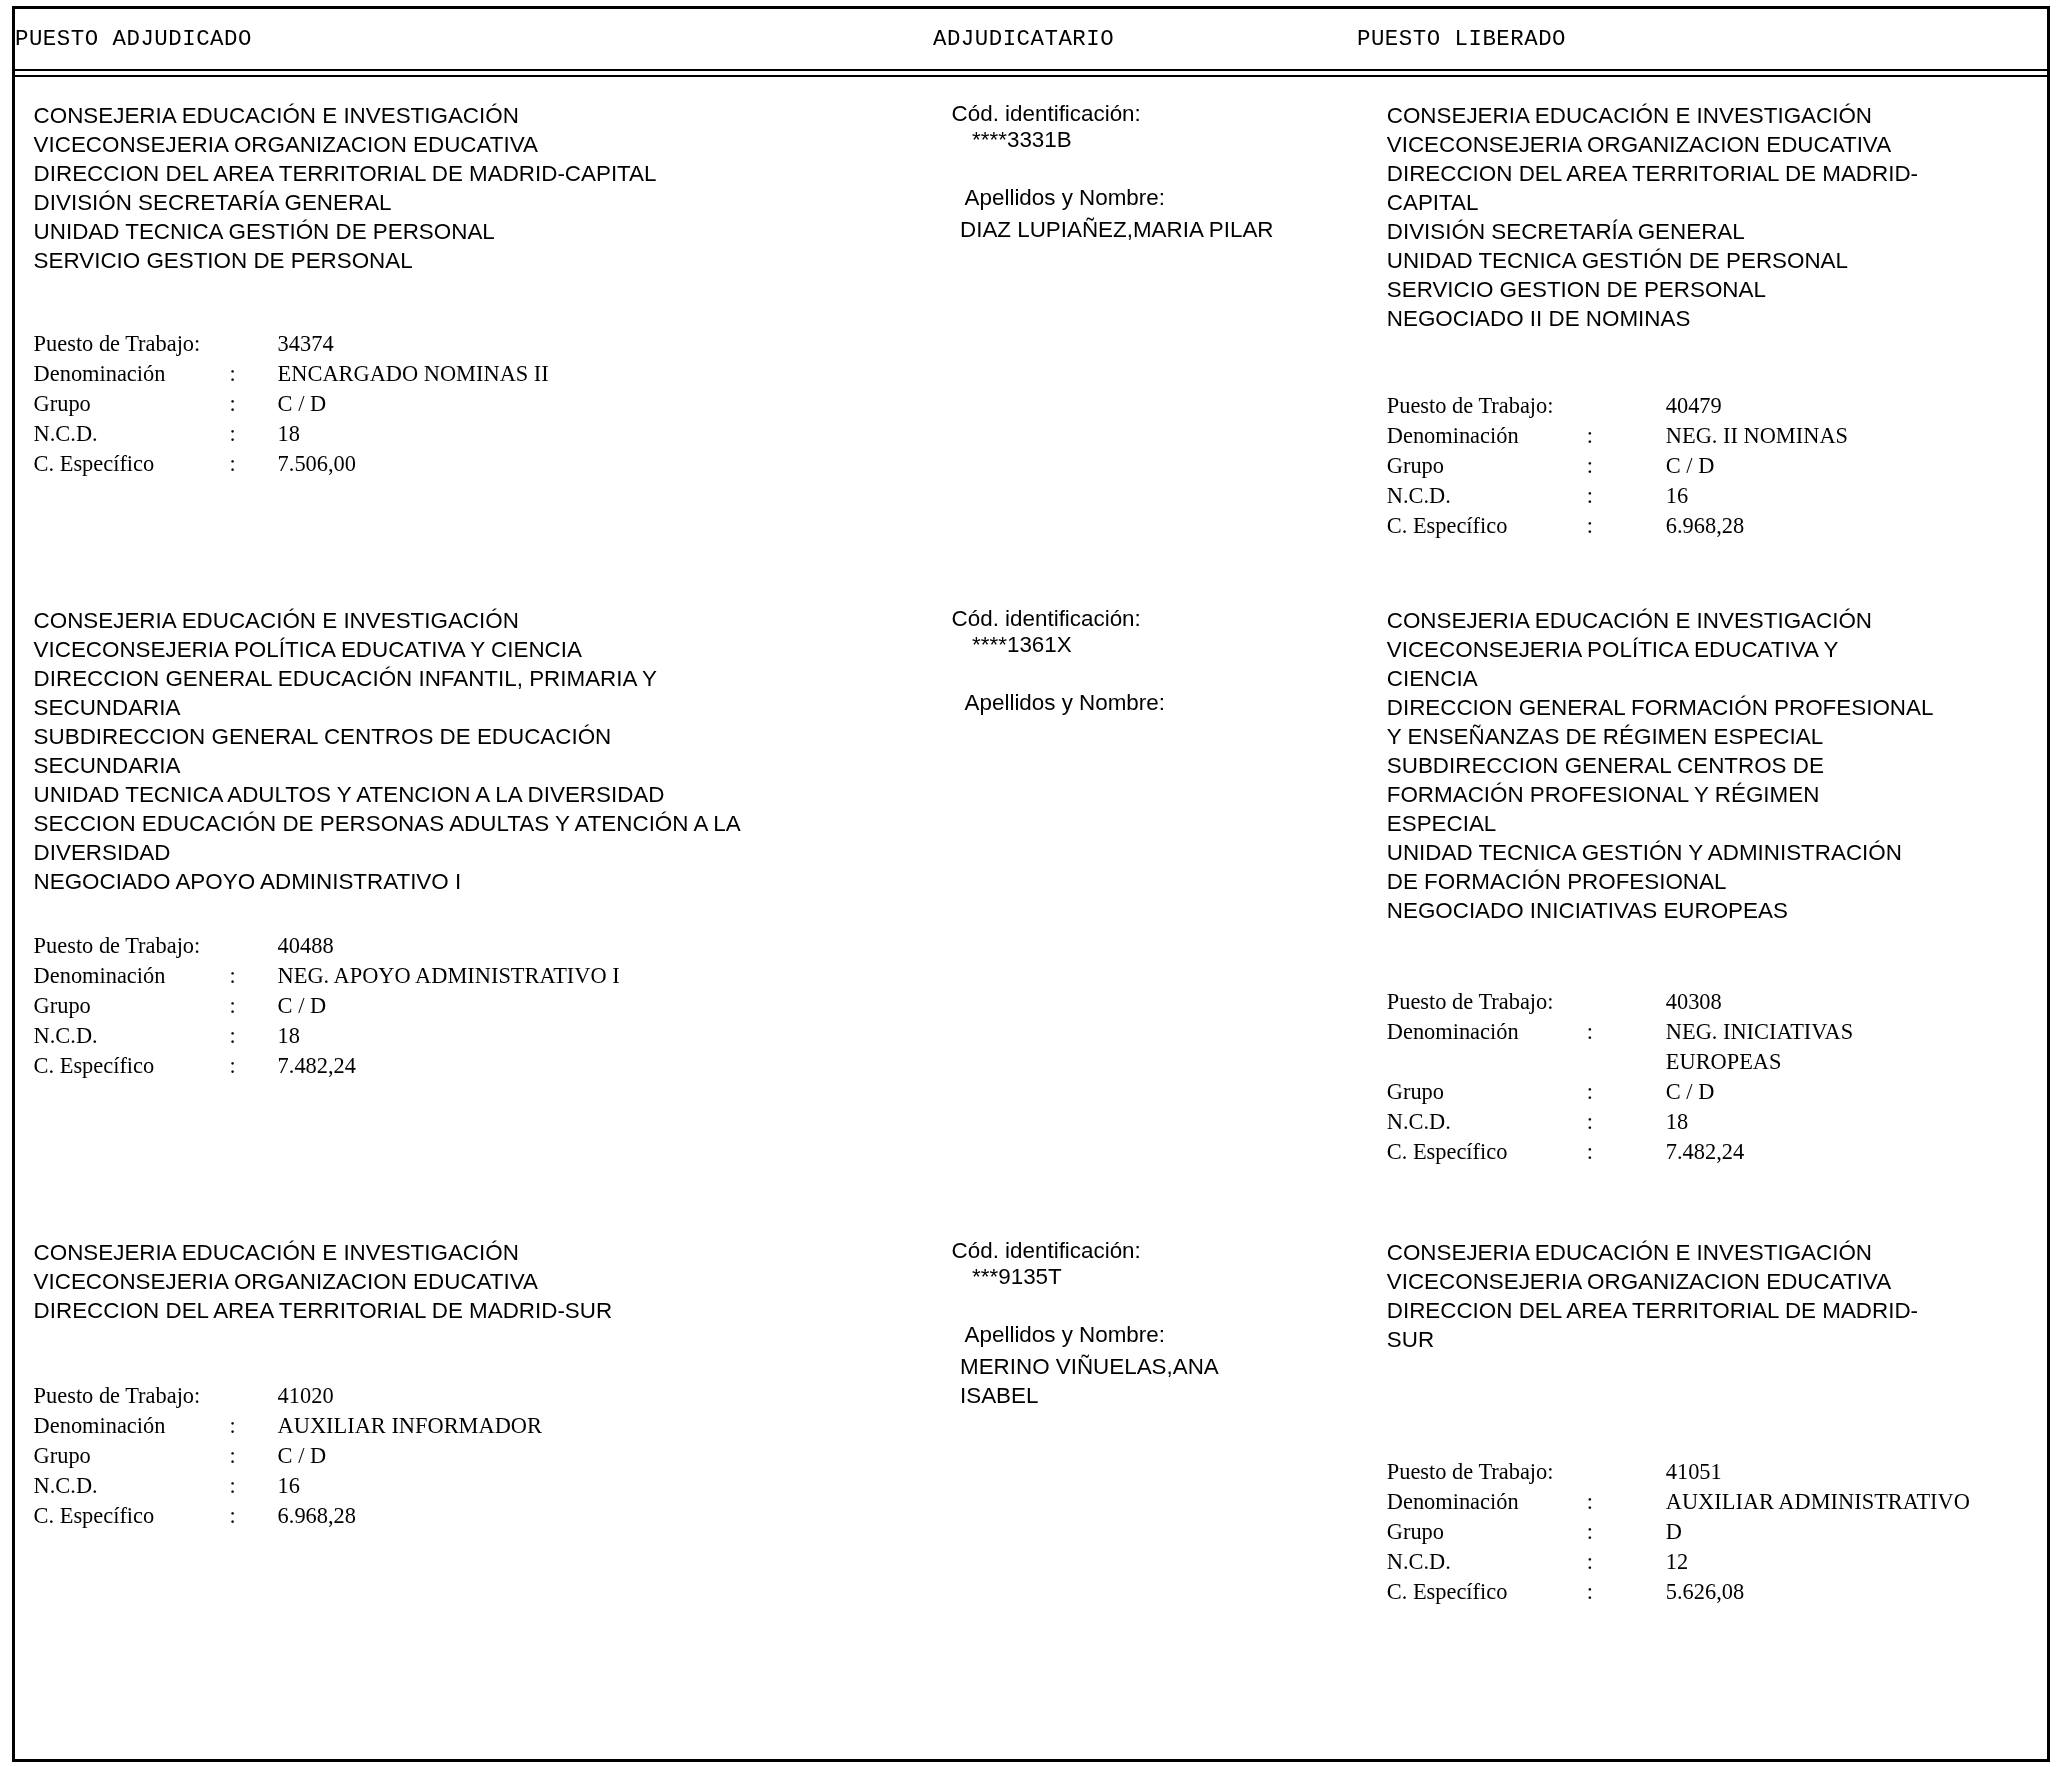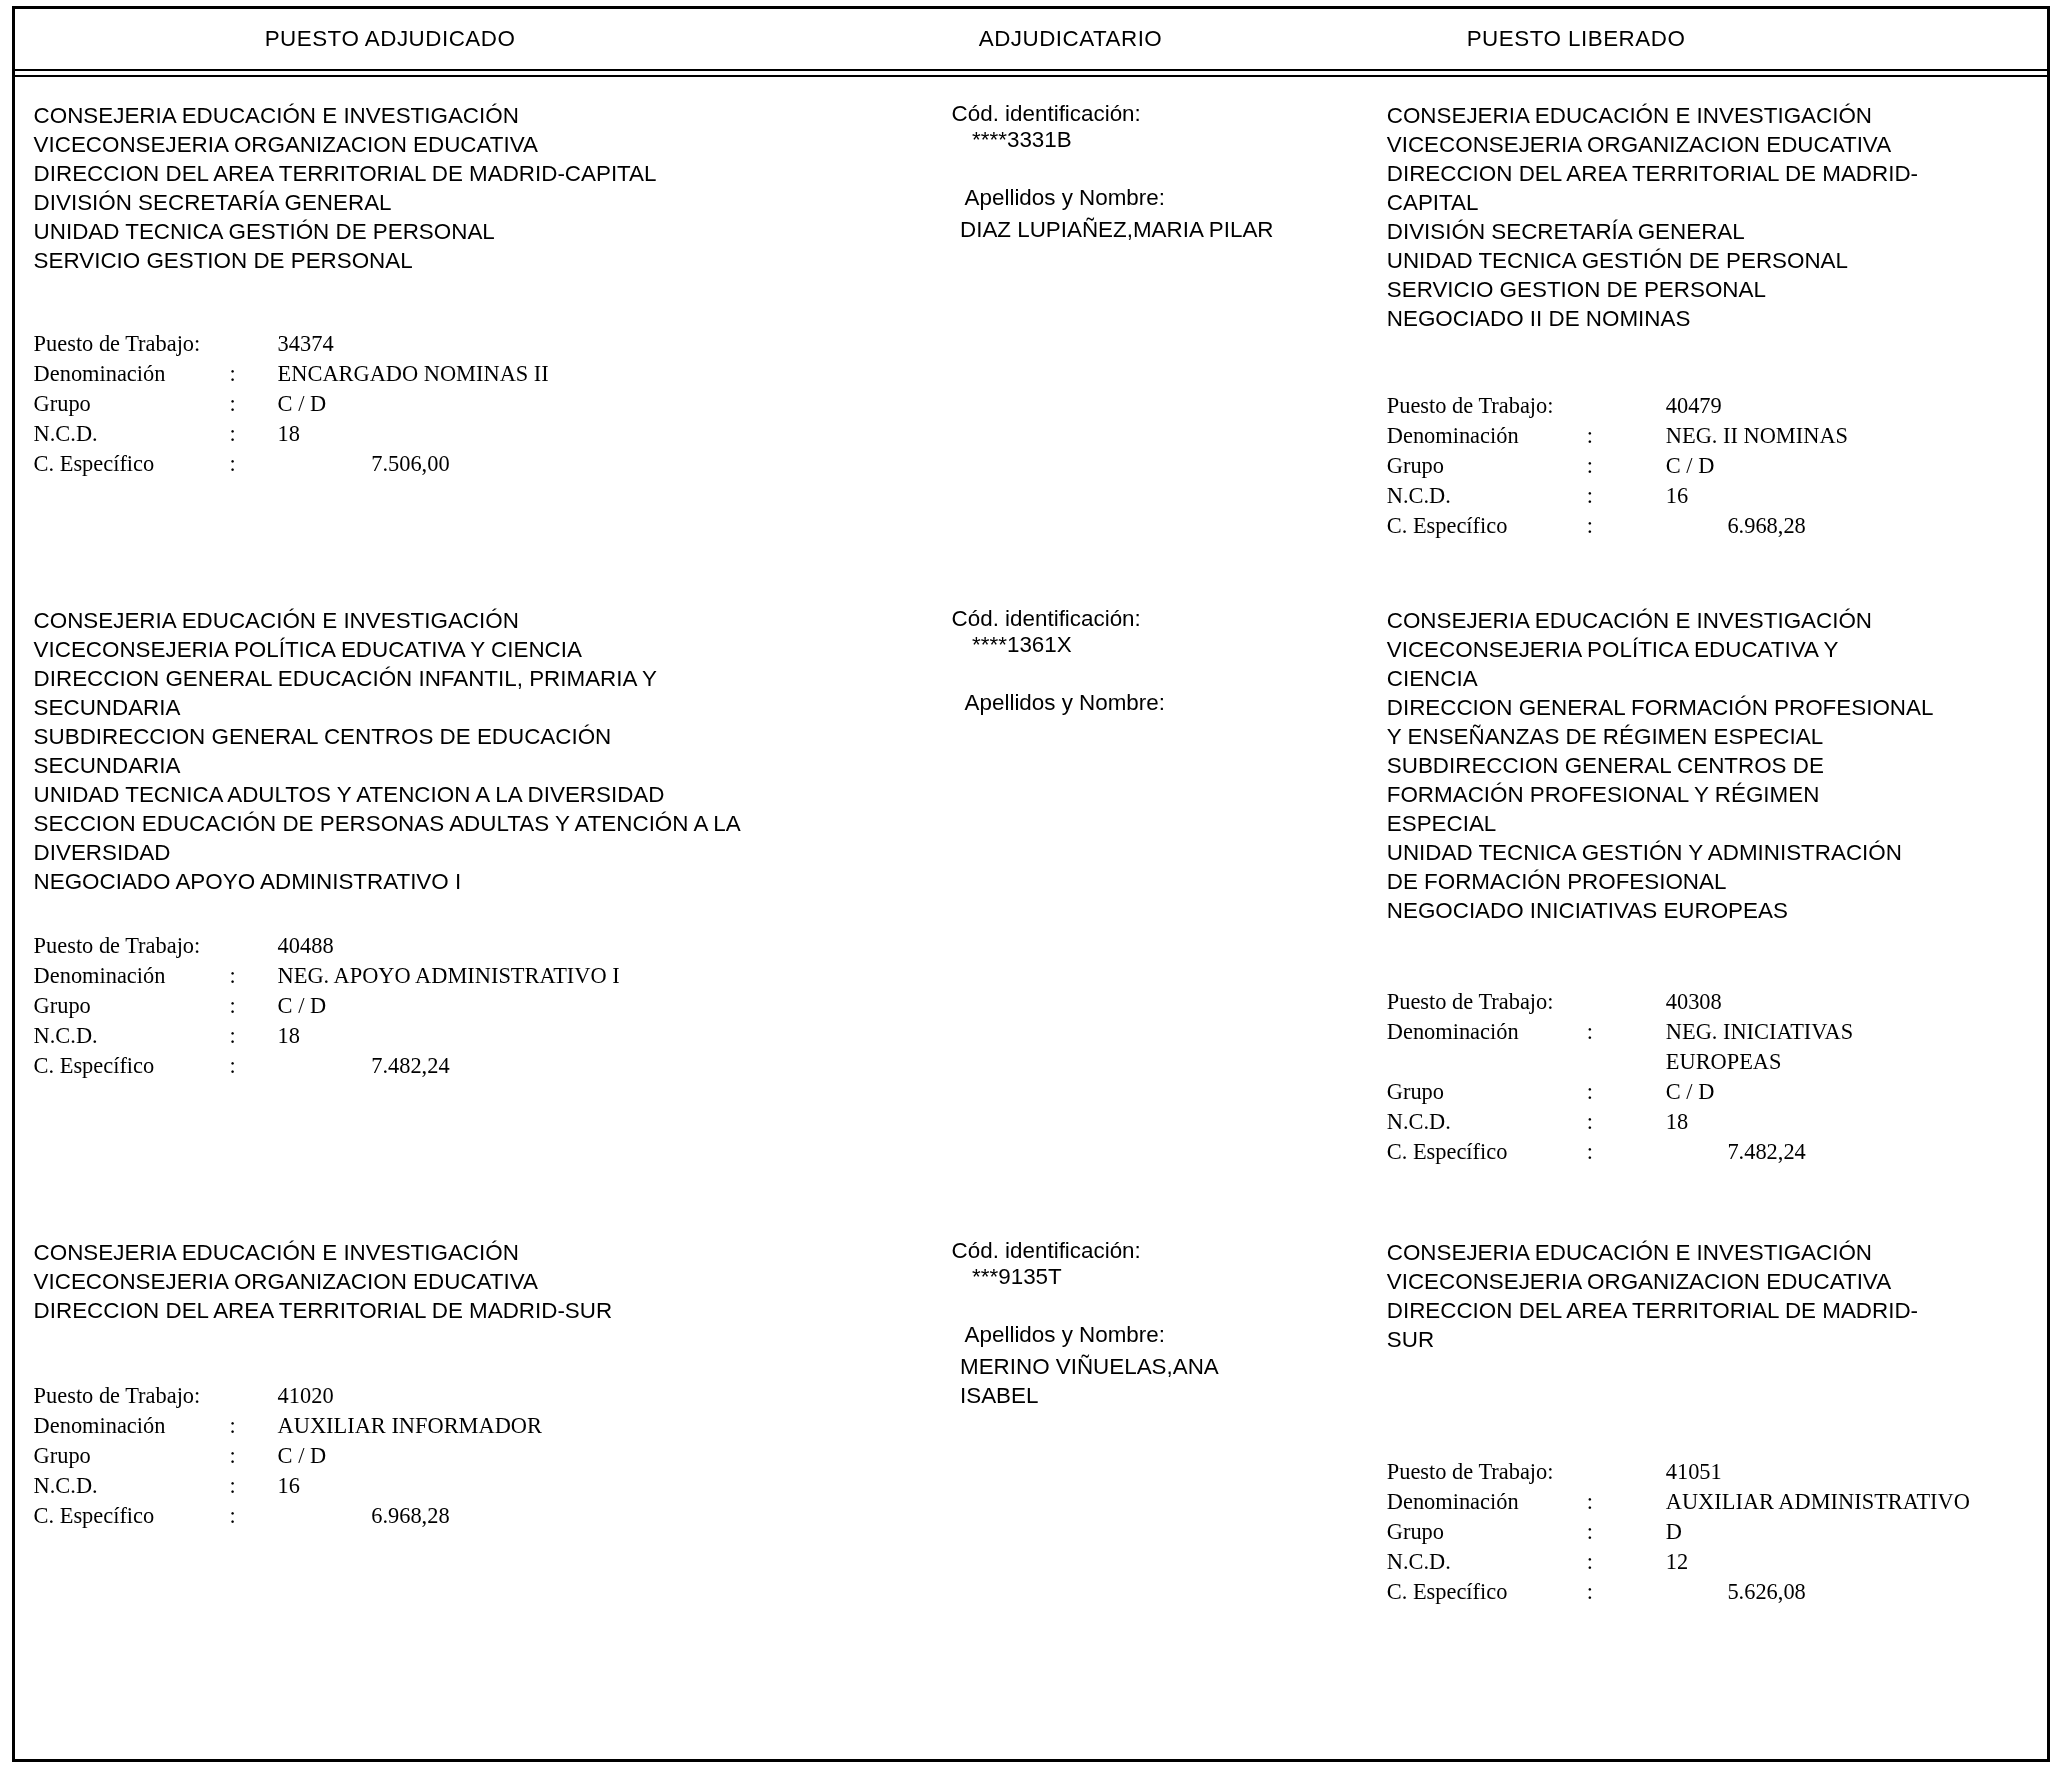--- a/index.html
+++ b/index.html
@@ -12,40 +12,40 @@
   .frame {
     position: absolute; left: 12px; top: 5.6px;
     width: 2038px; height: 1756px;
     border: 3.7px solid #000; background: #fff;
   }
   .thead {
     display: grid; grid-template-columns: 918px 424px 1fr;
     height: 62px; align-items: center;
     border-bottom: 2.8px solid #000;
   }
-  .th { text-align: center; letter-spacing: 0.5px; }
+  .th { text-align: left; letter-spacing: 0.5px; font-family: Liberation Mono, monospace; }
   .th-1 { padding-right: 168px; }
   .th-2 { padding-right: 149px; }
   .th-3 { padding-right: 252px; }
   .tbody {
     border-top: 2.8px solid #000; margin-top: 4.7px;
     padding: 24px 15px 0 18.6px;
   }
   .record {
     display: grid; grid-template-columns: 918px 424px 1fr;
     margin-bottom: 65px;
   }
   .r2 { margin-bottom: 71px; }
   .org { white-space: pre-line; line-height: 29px; }
   .fields { line-height: 30px; }
   .frow { display: flex; align-items: flex-start; font-family: Liberation Serif, serif; }
   .flabel { width: 196px; flex: none; }
   .fsep { width: 48px; flex: none; }
   .fvalue { white-space: pre-line; }
-  .num { display: inline-block; width: 172px; text-align: right; white-space: nowrap; }
+  .num { display: inline-block; width: 172px; text-align: left; white-space: nowrap; }
   
   .cl { padding-left: 11.2px; }
   .cl .flabel { width: 200px; }
   .cl .fsep { width: 79px; }
   .cl .num { width: 140px; }
   
   .r1 .ca .fields { margin-top: 54px; }
   .r1 .cl .fields { margin-top: 58px; }
   .r2 .ca .fields { margin-top: 35px; }
   .r2 .cl .fields { margin-top: 62px; }

